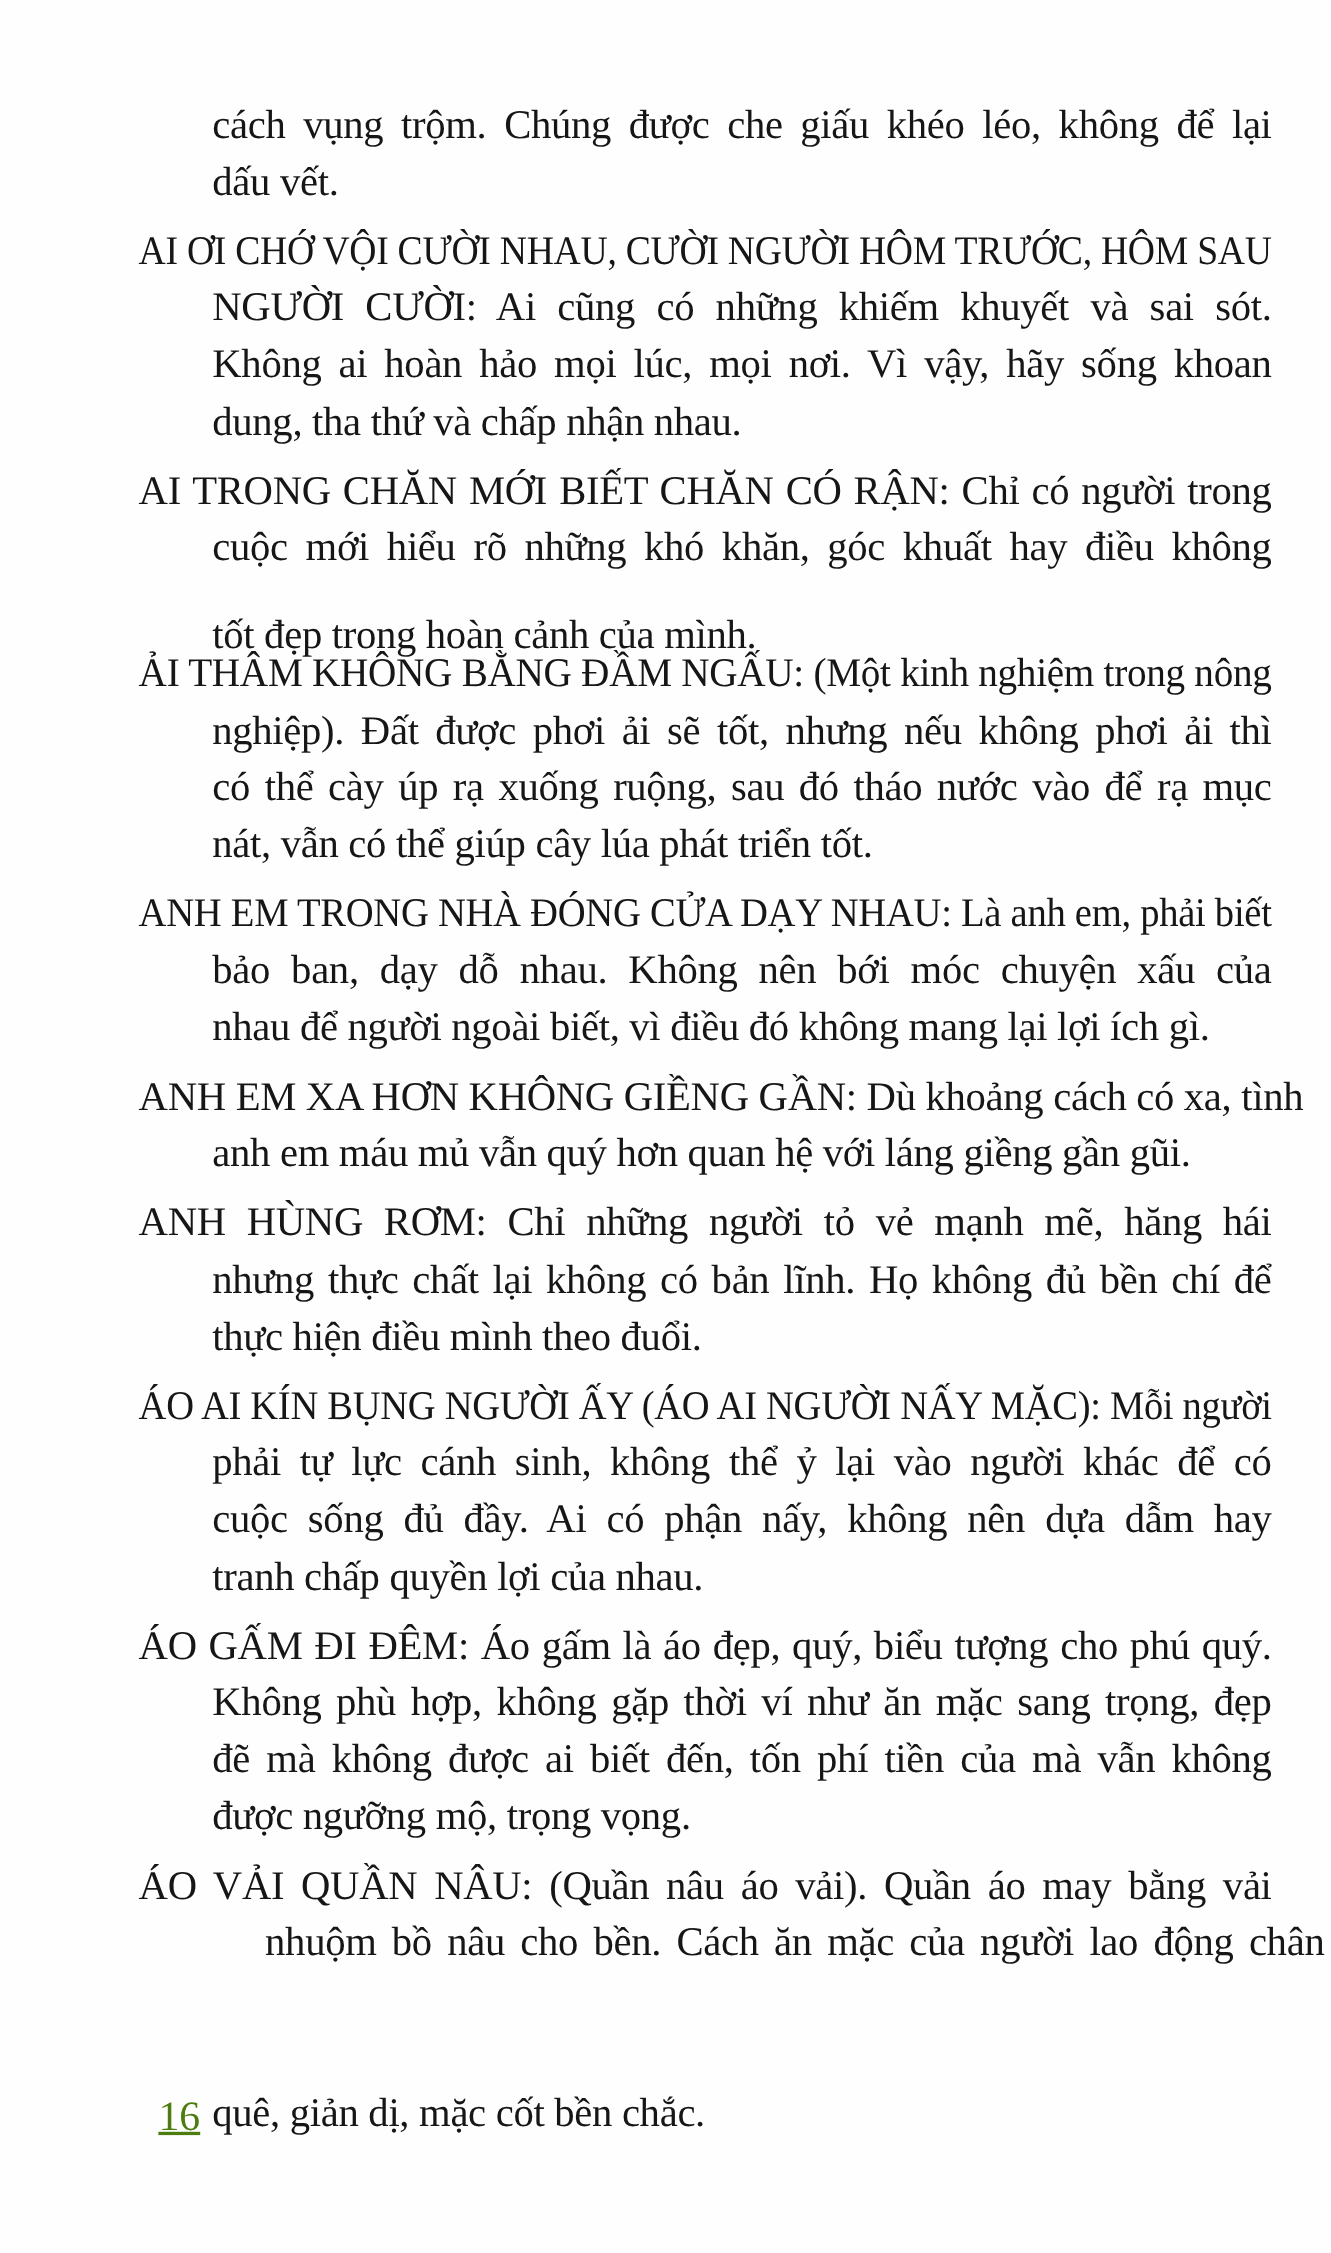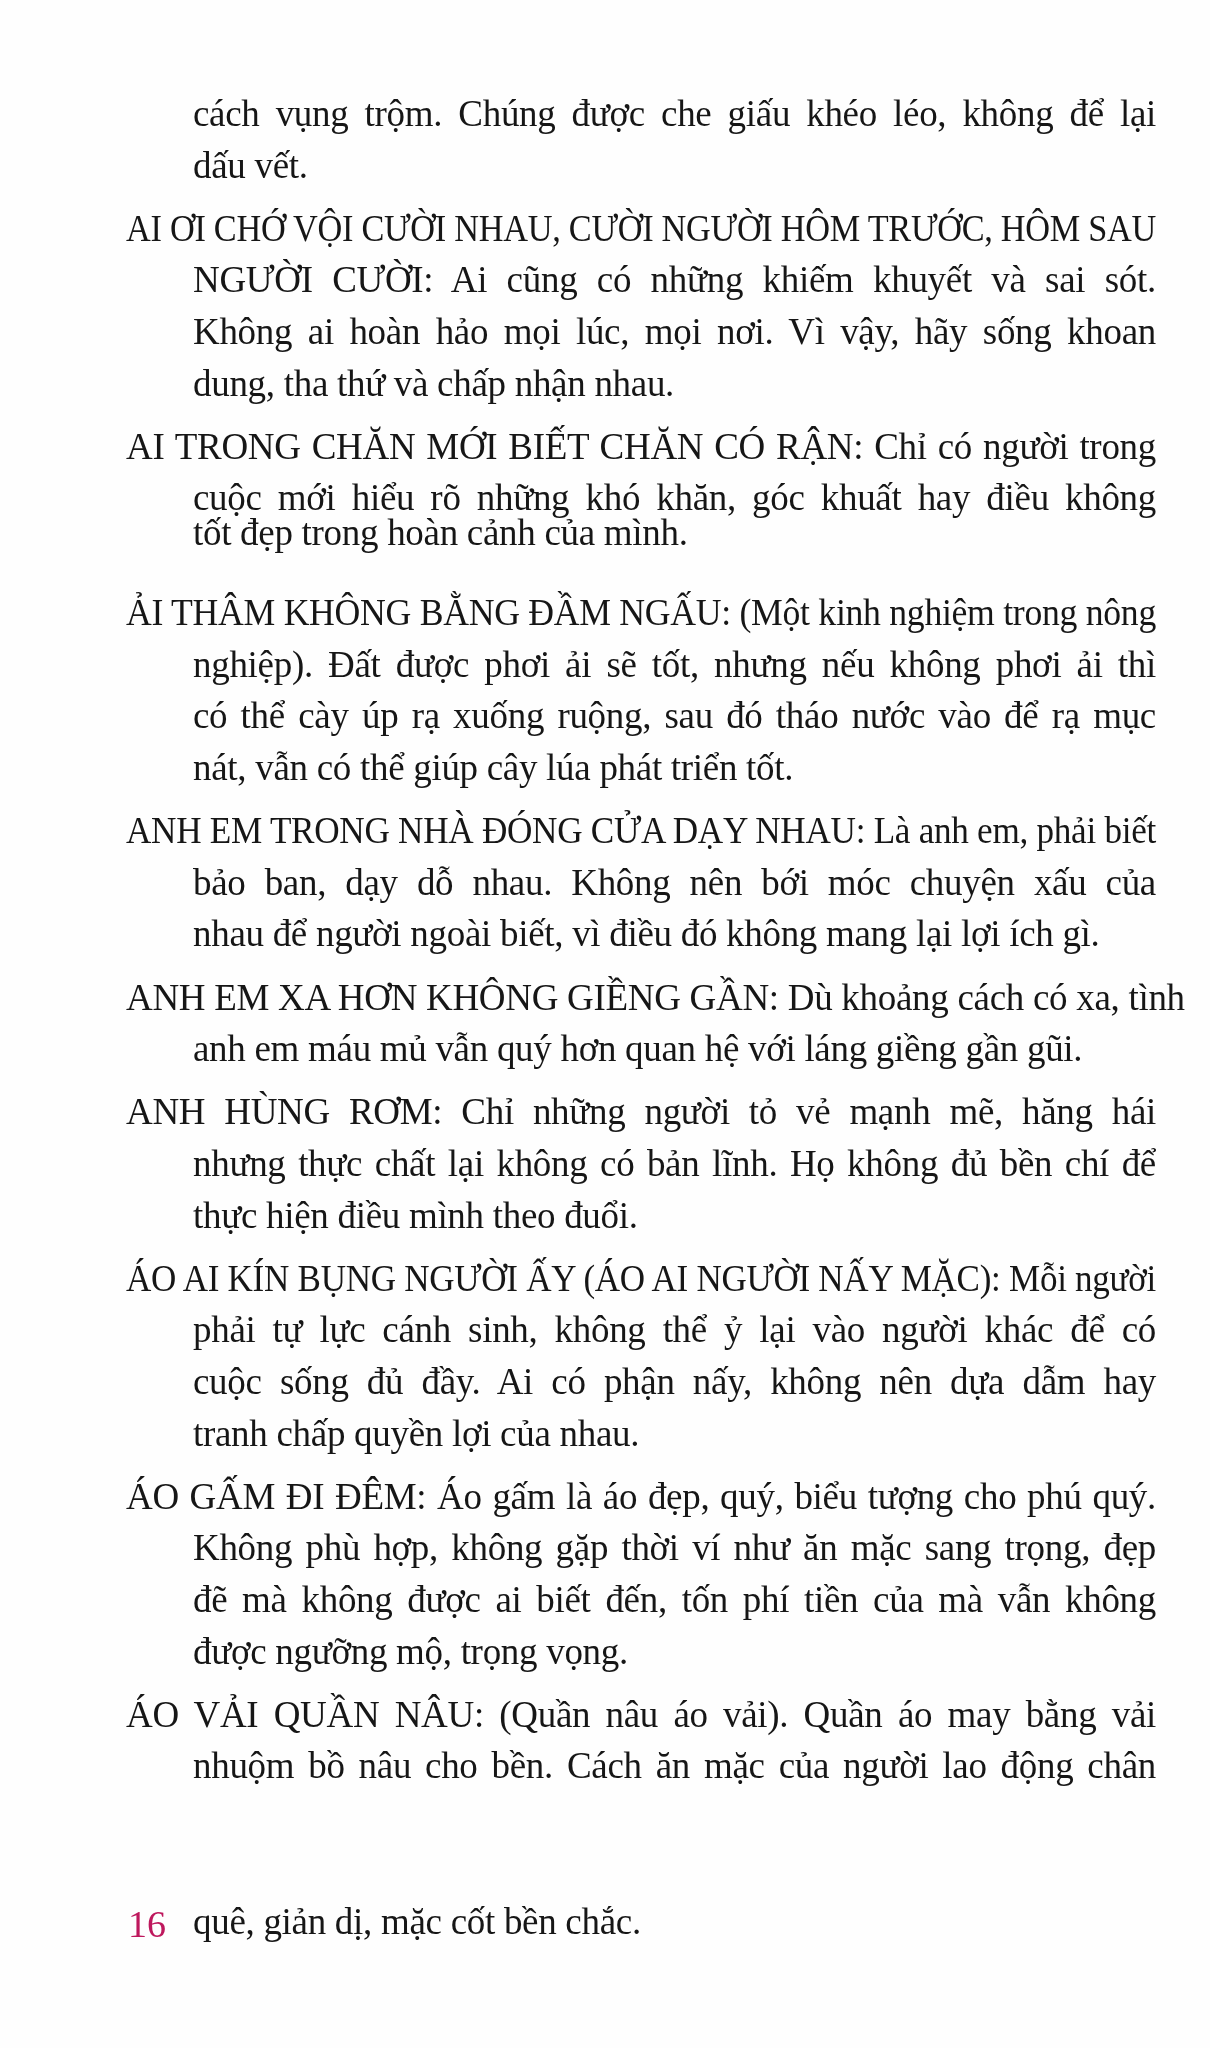--- a/index.html
+++ b/index.html
@@ -14,47 +14,48 @@
     white-space: nowrap;
     text-align: justify;
     text-align-last: justify;
     letter-spacing: -0.3px;
   }
   .line.last { text-align-last: left; }
   .line.head { left: 126px; width: 1030px; }
   .line.cont { left: 193px; width: 963px; }
   .page-number {
     position: absolute;
-    left: 128px;
+    left: 144px;
     top: 1902px;
     font-family: "Liberation Serif", "DejaVu Serif", serif;
     font-size: 38px;
     line-height: 44px;
-    color: #be185d;
+    color: #4d7c0f;
+    text-decoration: underline;
   }
 </style>
 </head>
 <body>
 
 <div class="page">
   <div id="entries">
       <div>
         <div class="line cont" style="top: 92px; white-space: nowrap; word-spacing: 0px;">cách vụng trộm. Chúng được che giấu khéo léo, không để lại</div>
         <div class="line cont last" style="top: 143.6px; white-space: nowrap;">dấu vết.</div>
       </div>
       <div>
         <div class="line head" style="top: 206.8px; white-space: nowrap; transform-origin: left top; transform: scaleX(0.9263); width: 1112px;">AI ƠI CHỚ VỘI CƯỜI NHAU, CƯỜI NGƯỜI HÔM TRƯỚC, HÔM SAU</div>
         <div class="line cont" style="top: 258.4px; white-space: nowrap; word-spacing: 0px;">NGƯỜI CƯỜI: Ai cũng có những khiếm khuyết và sai sót.</div>
         <div class="line cont" style="top: 310px; white-space: nowrap; word-spacing: 0px;">Không ai hoàn hảo mọi lúc, mọi nơi. Vì vậy, hãy sống khoan</div>
         <div class="line cont last" style="top: 361.6px; white-space: nowrap;">dung, tha thứ và chấp nhận nhau.</div>
       </div>
       <div>
         <div class="line head" style="top: 424.8px; white-space: nowrap; word-spacing: 0px;">AI TRONG CHĂN MỚI BIẾT CHĂN CÓ RẬN: Chỉ có người trong</div>
         <div class="line cont" style="top: 476.4px; white-space: nowrap; word-spacing: 0px;">cuộc mới hiểu rõ những khó khăn, góc khuất hay điều không</div>
-        <div class="line cont last" style="top: 511px; white-space: nowrap;">tốt đẹp trong hoàn cảnh của mình.</div>
+        <div class="line cont last" style="top: 556px; white-space: nowrap;">tốt đẹp trong hoàn cảnh của mình.</div>
       </div>
       <div>
         <div class="line head" style="top: 591.2px; white-space: nowrap; transform-origin: left top; transform: scaleX(0.9644); width: 1068px;">ẢI THÂM KHÔNG BẰNG ĐẦM NGẤU: (Một kinh nghiệm trong nông</div>
         <div class="line cont" style="top: 642.8px; white-space: nowrap; word-spacing: 0px;">nghiệp). Đất được phơi ải sẽ tốt, nhưng nếu không phơi ải thì</div>
         <div class="line cont" style="top: 694.4px; white-space: nowrap; word-spacing: 0px;">có thể cày úp rạ xuống ruộng, sau đó tháo nước vào để rạ mục</div>
         <div class="line cont last" style="top: 746px; white-space: nowrap;">nát, vẫn có thể giúp cây lúa phát triển tốt.</div>
       </div>
       <div>
         <div class="line head" style="top: 809.2px; white-space: nowrap; transform-origin: left top; transform: scaleX(0.9502); width: 1084px;">ANH EM TRONG NHÀ ĐÓNG CỬA DẠY NHAU: Là anh em, phải biết</div>
         <div class="line cont" style="top: 860.8px; white-space: nowrap; word-spacing: 0px;">bảo ban, dạy dỗ nhau. Không nên bới móc chuyện xấu của</div>
@@ -76,18 +77,18 @@
         <div class="line cont last" style="top: 1411.6px; white-space: nowrap;">tranh chấp quyền lợi của nhau.</div>
       </div>
       <div>
         <div class="line head" style="top: 1474.8px; white-space: nowrap; word-spacing: 0px;">ÁO GẤM ĐI ĐÊM: Áo gấm là áo đẹp, quý, biểu tượng cho phú quý.</div>
         <div class="line cont" style="top: 1526.4px; white-space: nowrap; word-spacing: 0px;">Không phù hợp, không gặp thời ví như ăn mặc sang trọng, đẹp</div>
         <div class="line cont" style="top: 1578px; white-space: nowrap; word-spacing: 0px;">đẽ mà không được ai biết đến, tốn phí tiền của mà vẫn không</div>
         <div class="line cont last" style="top: 1629.6px; white-space: nowrap;">được ngưỡng mộ, trọng vọng.</div>
       </div>
       <div>
         <div class="line head" style="top: 1692.8px; white-space: nowrap; word-spacing: 0px;">ÁO VẢI QUẦN NÂU: (Quần nâu áo vải). Quần áo may bằng vải</div>
-        <div class="line cont" style="top: 1744.4px; white-space: nowrap; word-spacing: 0px;">nhuộm bồ nâu cho bền. Cách ăn mặc của người lao động chân</div>
+        <div class="line cont" style="top: 1744.4px; white-space: nowrap; word-spacing: 0px; margin-left: 48px;">nhuộm bồ nâu cho bền. Cách ăn mặc của người lao động chân</div>
         <div class="line cont last" style="top: 1900px; white-space: nowrap;">quê, giản dị, mặc cốt bền chắc.</div>
       </div>
     </div>
   <div class="page-number">16</div>
 </div>
 
 </body></html>

